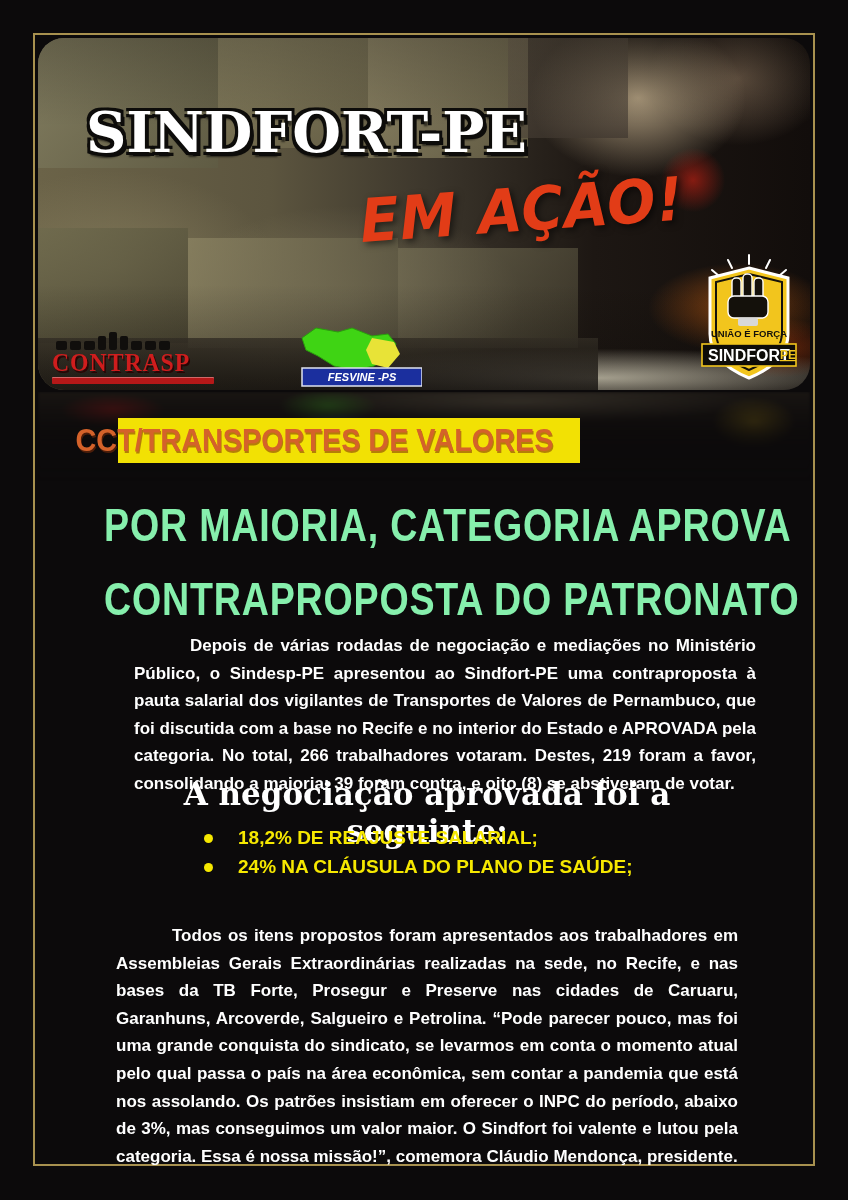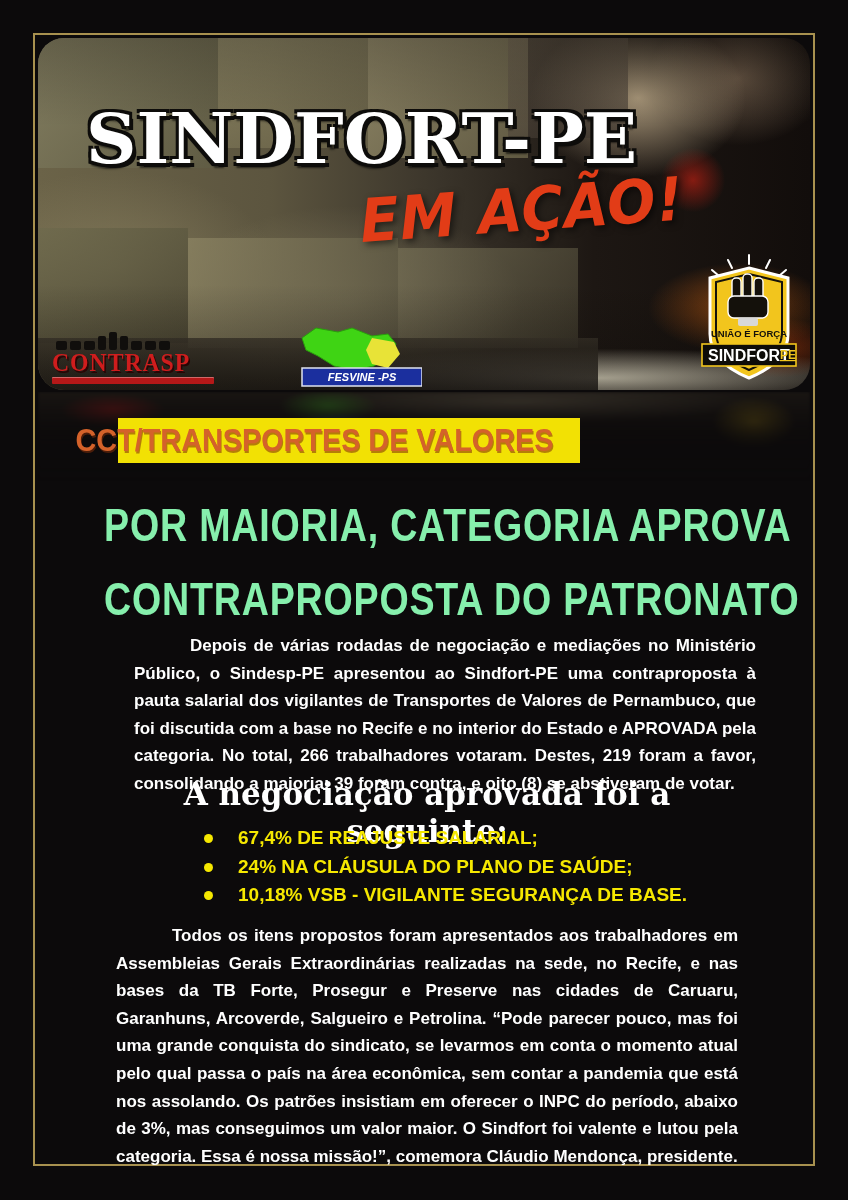--- a/index.html
+++ b/index.html
@@ -26,21 +26,21 @@
   .t3{left:330px;top:0;width:160px;height:120px;background:linear-gradient(140deg,#a39a76,#716a4d);}
   .t4{left:0;top:190px;width:150px;height:115px;background:linear-gradient(150deg,#6e6a4d,#45412f);}
   .t5{left:150px;top:200px;width:210px;height:110px;background:linear-gradient(120deg,#8c8463,#595440);}
   .t6{left:360px;top:210px;width:180px;height:100px;background:linear-gradient(140deg,#7c765a,#4a4534);opacity:.6;}
   .t7{left:470px;top:0;width:120px;height:100px;background:linear-gradient(150deg,#6a5f4e,#38302a);opacity:.6;}
   .t8{left:0;top:300px;width:560px;height:52px;background:linear-gradient(0deg,#181411,#3a342a);opacity:.8;}
   .hero-shade{position:absolute;inset:0;background:
         linear-gradient(180deg,rgba(10,8,6,.25) 0%,rgba(10,8,6,0) 25%,rgba(10,8,6,0) 70%,rgba(10,8,6,.35) 100%);}
 
   .hero-title{position:absolute;left:48px;top:66px;width:640px;
-        font-family:"DejaVu Serif",serif;font-weight:bold;font-size:70px;line-height:1;
+        font-family:"DejaVu Serif",serif;font-weight:bold;font-size:56px;line-height:1;
         color:#fff;letter-spacing:0px;white-space:nowrap;
         text-shadow:4px 4px 0 #0d0c0a,-3px 3px 0 #0d0c0a,3px -3px 0 #0d0c0a,-3px -3px 0 #0d0c0a,0 5px 2px rgba(0,0,0,.6);}
   .hero-tagline{position:absolute;left:322px;top:148px;
         font-family:"DejaVu Sans",sans-serif;font-style:italic;font-weight:bold;font-size:60px;
         letter-spacing:1px;white-space:nowrap;transform:rotate(-4deg) scaleX(.95);transform-origin:0 50%;
         text-shadow:3px 3px 8px rgba(0,0,0,.55);}
 
   
   .logo-contrasp{position:absolute;left:14px;top:292px;width:180px;font-family:Liberation Serif, serif;}
   .contrasp-icons{display:flex;align-items:flex-end;gap:3px;height:20px;margin-left:4px;}
@@ -184,23 +184,22 @@
   <div class="headline">
     <div class="headline-line">POR MAIORIA, CATEGORIA APROVA</div>
     <div class="headline-line">CONTRAPROPOSTA DO PATRONATO</div>
   </div>
 
   <div class="para para1"><span class="indent"></span><span>Depois de várias rodadas de negociação e mediações no Ministério Público, o Sindesp-PE apresentou ao Sindfort-PE uma contraproposta à pauta salarial dos vigilantes de Transportes de Valores de Pernambuco, que foi discutida com a base no Recife e no interior do Estado e APROVADA pela categoria. No total, 266 trabalhadores votaram. Destes, 219 foram a favor, consolidando a maioria; 39 foram contra, e oito (8) se abstiveram de votar.</span></div>
 
   <div class="list-heading">A negociação aprovada foi a seguinte:</div>
 
   <ul class="bullets" style="color:#f6e800">
-    <li>67,4% DE REAJUSTE SALARIAL;</li>
+    <li>18,2% DE REAJUSTE SALARIAL;</li>
     <li>24% NA CLÁUSULA DO PLANO DE SAÚDE;</li>
-    <li>10,18% VSB - VIGILANTE SEGURANÇA DE BASE.</li>
   </ul>
 
   <div class="para para2"><span class="indent"></span><span>Todos os itens propostos foram apresentados aos trabalhadores em Assembleias Gerais Extraordinárias realizadas na sede, no Recife, e nas bases da TB Forte, Prosegur e Preserve nas cidades de Caruaru, Garanhuns, Arcoverde, Salgueiro e Petrolina. “Pode parecer pouco, mas foi uma grande conquista do sindicato, se levarmos em conta o momento atual pelo qual passa o país na área econômica, sem contar a pandemia que está nos assolando. Os patrões insistiam em oferecer o INPC do período, abaixo de 3%, mas conseguimos um valor maior. O Sindfort foi valente e lutou pela categoria. Essa é nossa missão!”, comemora Cláudio Mendonça, presidente.</span></div>
 </div>
 
 <style>
   .bullets li::before{background:#f6e800;}
 </style>
 
 </body></html>

